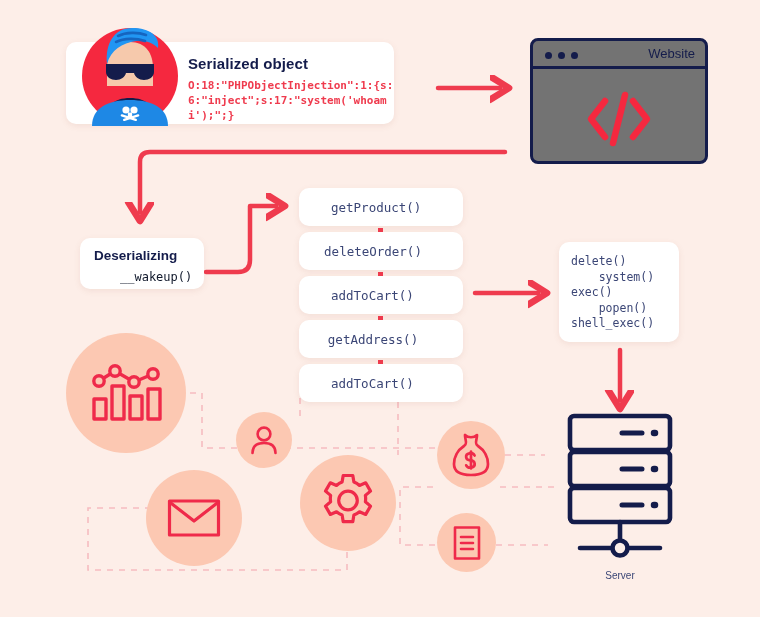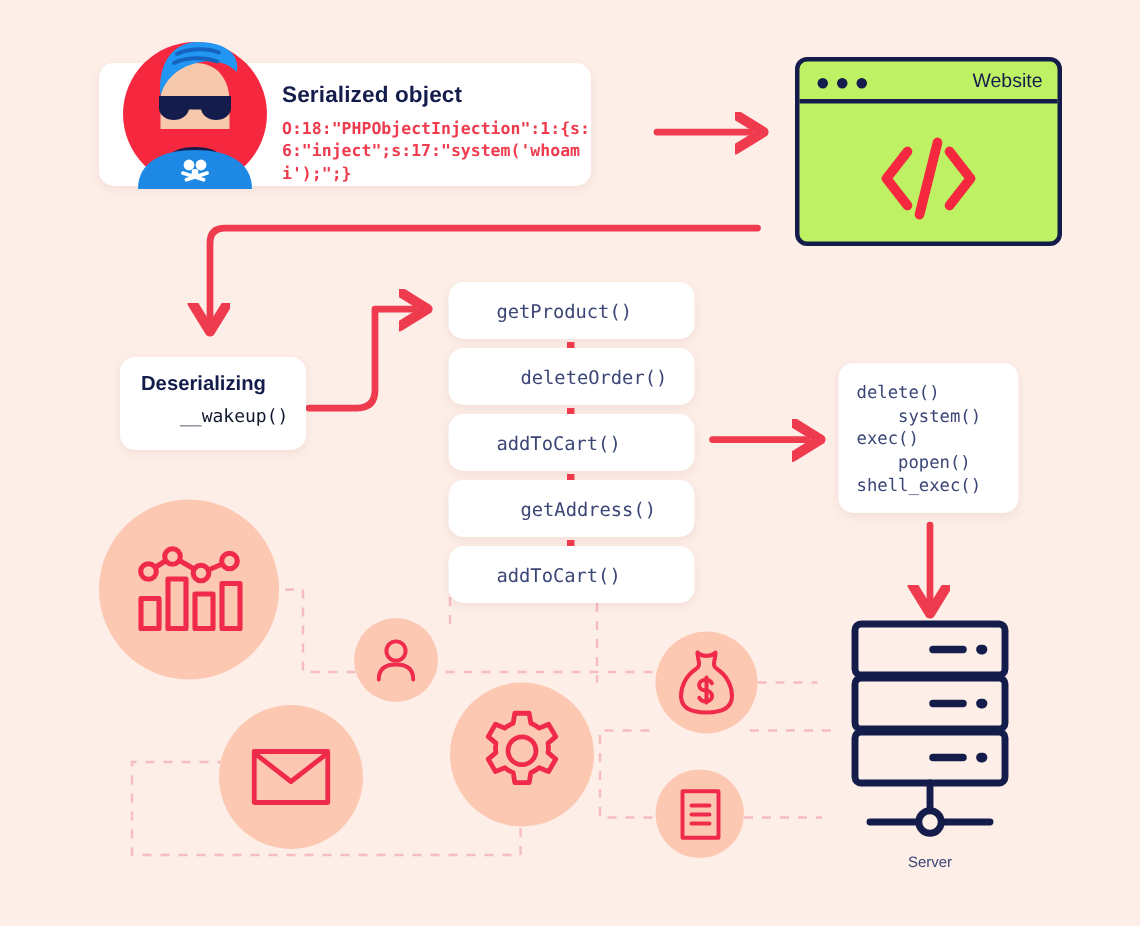--- a/index.html
+++ b/index.html
@@ -35,59 +35,59 @@
     line-height:15px;white-space:pre-wrap;word-break:break-all;
   }
 
   
   #hacker{left:74px;top:14px;width:112px;height:112px;}
 
   
   #website-window{
     left:530px;top:38px;width:178px;height:126px;
     border:3px solid #141c4b;border-radius:8px;
-    background:#bef264;box-sizing:border-box;
+    background:#737373;box-sizing:border-box;
   }
   #website-titlebar{
     position:absolute;left:0;top:0;right:0;height:28px;
     border-bottom:3px solid #141c4b;box-sizing:border-box;
   }
   .wdot{
     position:absolute;top:11px;width:7px;height:7px;
     border-radius:50%;background:#141c4b;
   }
   #website-label{
     position:absolute;right:10px;top:5px;
     font-size:13px;color:#141c4b;
   }
   #website-code-glyph{
     position:absolute;left:0;right:0;top:34px;height:88px;
   }
 
   
-  #deserializing-card{left:80px;top:238px;width:124px;height:62px;}
+  #deserializing-card{left:80px;top:238px;width:124px;height:51px;}
   #deserializing-title{
     position:absolute;left:14px;top:10px;
     font-size:13.5px;font-weight:bold;color:#141c4b;
   }
   #deserializing-sub{
     position:absolute;left:14px;top:32px;
     font-family:"DejaVu Sans Mono", monospace;
     font-size:12px;color:#0f172a;margin-left:26px;
   }
 
   
   .method-card{
     position:absolute;left:299px;width:164px;height:38px;
     font-family:"DejaVu Sans Mono", monospace;
     font-size:12.5px;color:#3b4676;
     display:flex;align-items:center;
   }
   .method-card.left{justify-content:flex-start;padding-left:32px;}
-  .method-card.right{justify-content:flex-start;padding-right:16px;padding-left:48px;}
+  .method-card.right{justify-content:center;padding-right:16px;}
   .method-conn{
     position:absolute;left:378px;width:5px;height:6px;background:#ef3b4e;
   }
 
   
   #functions-card{left:559px;top:242px;width:120px;height:100px;}
   #functions-text{
     position:absolute;left:12px;top:12px;
     font-family:"DejaVu Sans Mono", monospace;
     font-size:11.5px;color:#3b4676;line-height:15.5px;

